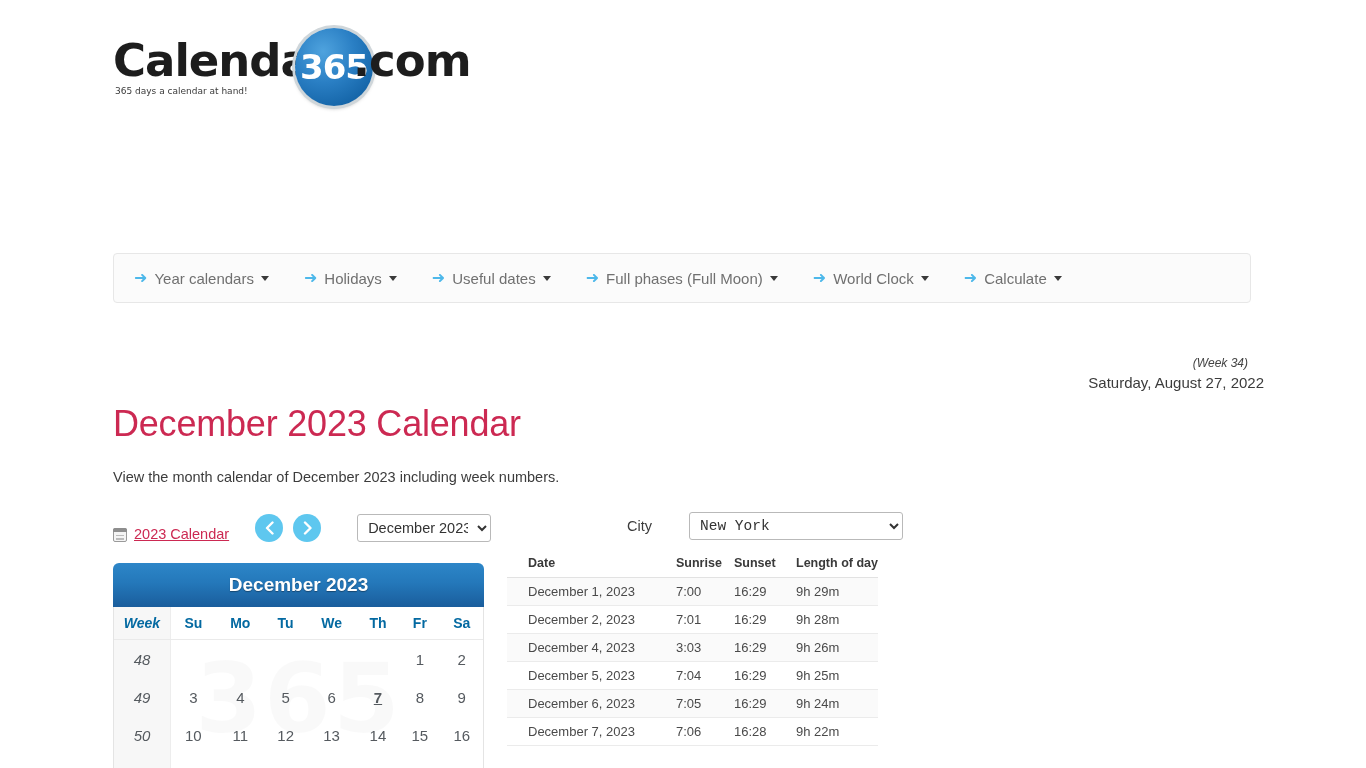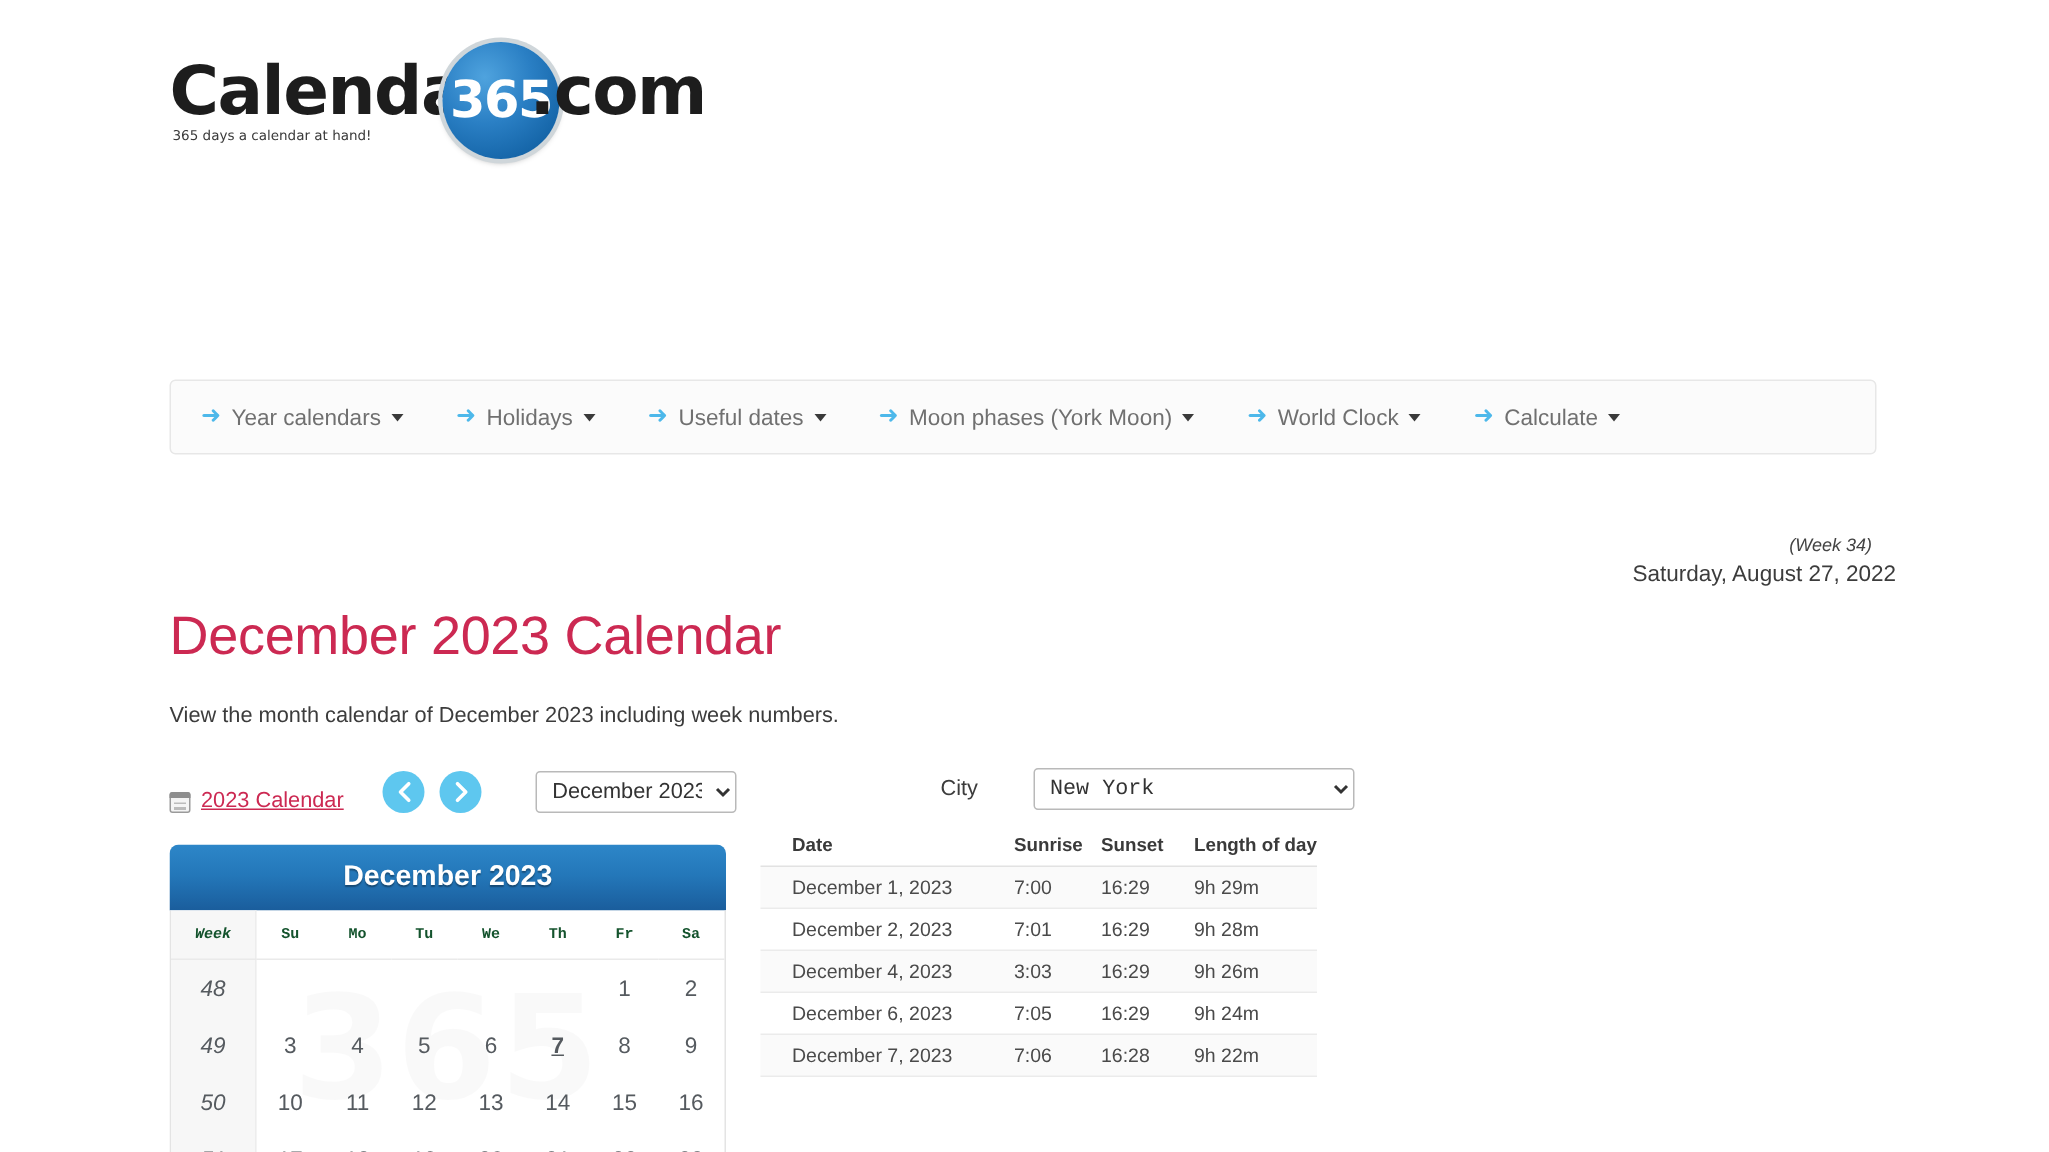--- a/index.html
+++ b/index.html
@@ -296,26 +296,25 @@
     position: relative;
     z-index: 2;
   }
   table.cal-table th, table.cal-table td {
     text-align: center;
     font-size: 15px;
     height: 36px;
     color: #555a5f;
   }
   table.cal-table th {
-    font-size: 10px;
-    font-weight: bold;
-    color: #14532d;
+    font-size: 14px;
+    font-weight: bold;
+    color: #0369a1;
     height: 30px;
     border-bottom: 1px solid #eaeaea;
-    font-family: Liberation Mono, monospace;
   }
   th.week-h, td.week-c {
     width: 54px;
     background: #f7f7f7;
     border-right: 1px solid #ededed;
     font-style: italic;
     color: #a7a7a7;
     font-weight: normal;
   }
   th.week-h { color: #8e8e8e; font-weight: normal; }
@@ -384,21 +383,21 @@
     </div>
 
     <div class="nav-item">
       <span class="nav-arrow">➜</span>
       <span class="nav-label">Useful dates</span>
       <span class="nav-caret"></span>
     </div>
 
     <div class="nav-item">
       <span class="nav-arrow">➜</span>
-      <span class="nav-label">Moon phases (York Moon)</span>
+      <span class="nav-label">Full phases (Full Moon)</span>
       <span class="nav-caret"></span>
     </div>
 
     <div class="nav-item">
       <span class="nav-arrow">➜</span>
       <span class="nav-label">World Clock</span>
       <span class="nav-caret"></span>
     </div>
 
     <div class="nav-item">
@@ -530,20 +529,26 @@
         <td>16:29</td>
         <td>9h 28m</td>
       </tr>
       <tr>
         <td class="c-date">December 4, 2023</td>
         <td>3:03</td>
         <td>16:29</td>
         <td>9h 26m</td>
       </tr>
       <tr>
+        <td class="c-date">December 5, 2023</td>
+        <td>7:04</td>
+        <td>16:29</td>
+        <td>9h 25m</td>
+      </tr>
+      <tr>
         <td class="c-date">December 6, 2023</td>
         <td>7:05</td>
         <td>16:29</td>
         <td>9h 24m</td>
       </tr>
       <tr>
         <td class="c-date">December 7, 2023</td>
         <td>7:06</td>
         <td>16:28</td>
         <td>9h 22m</td>

